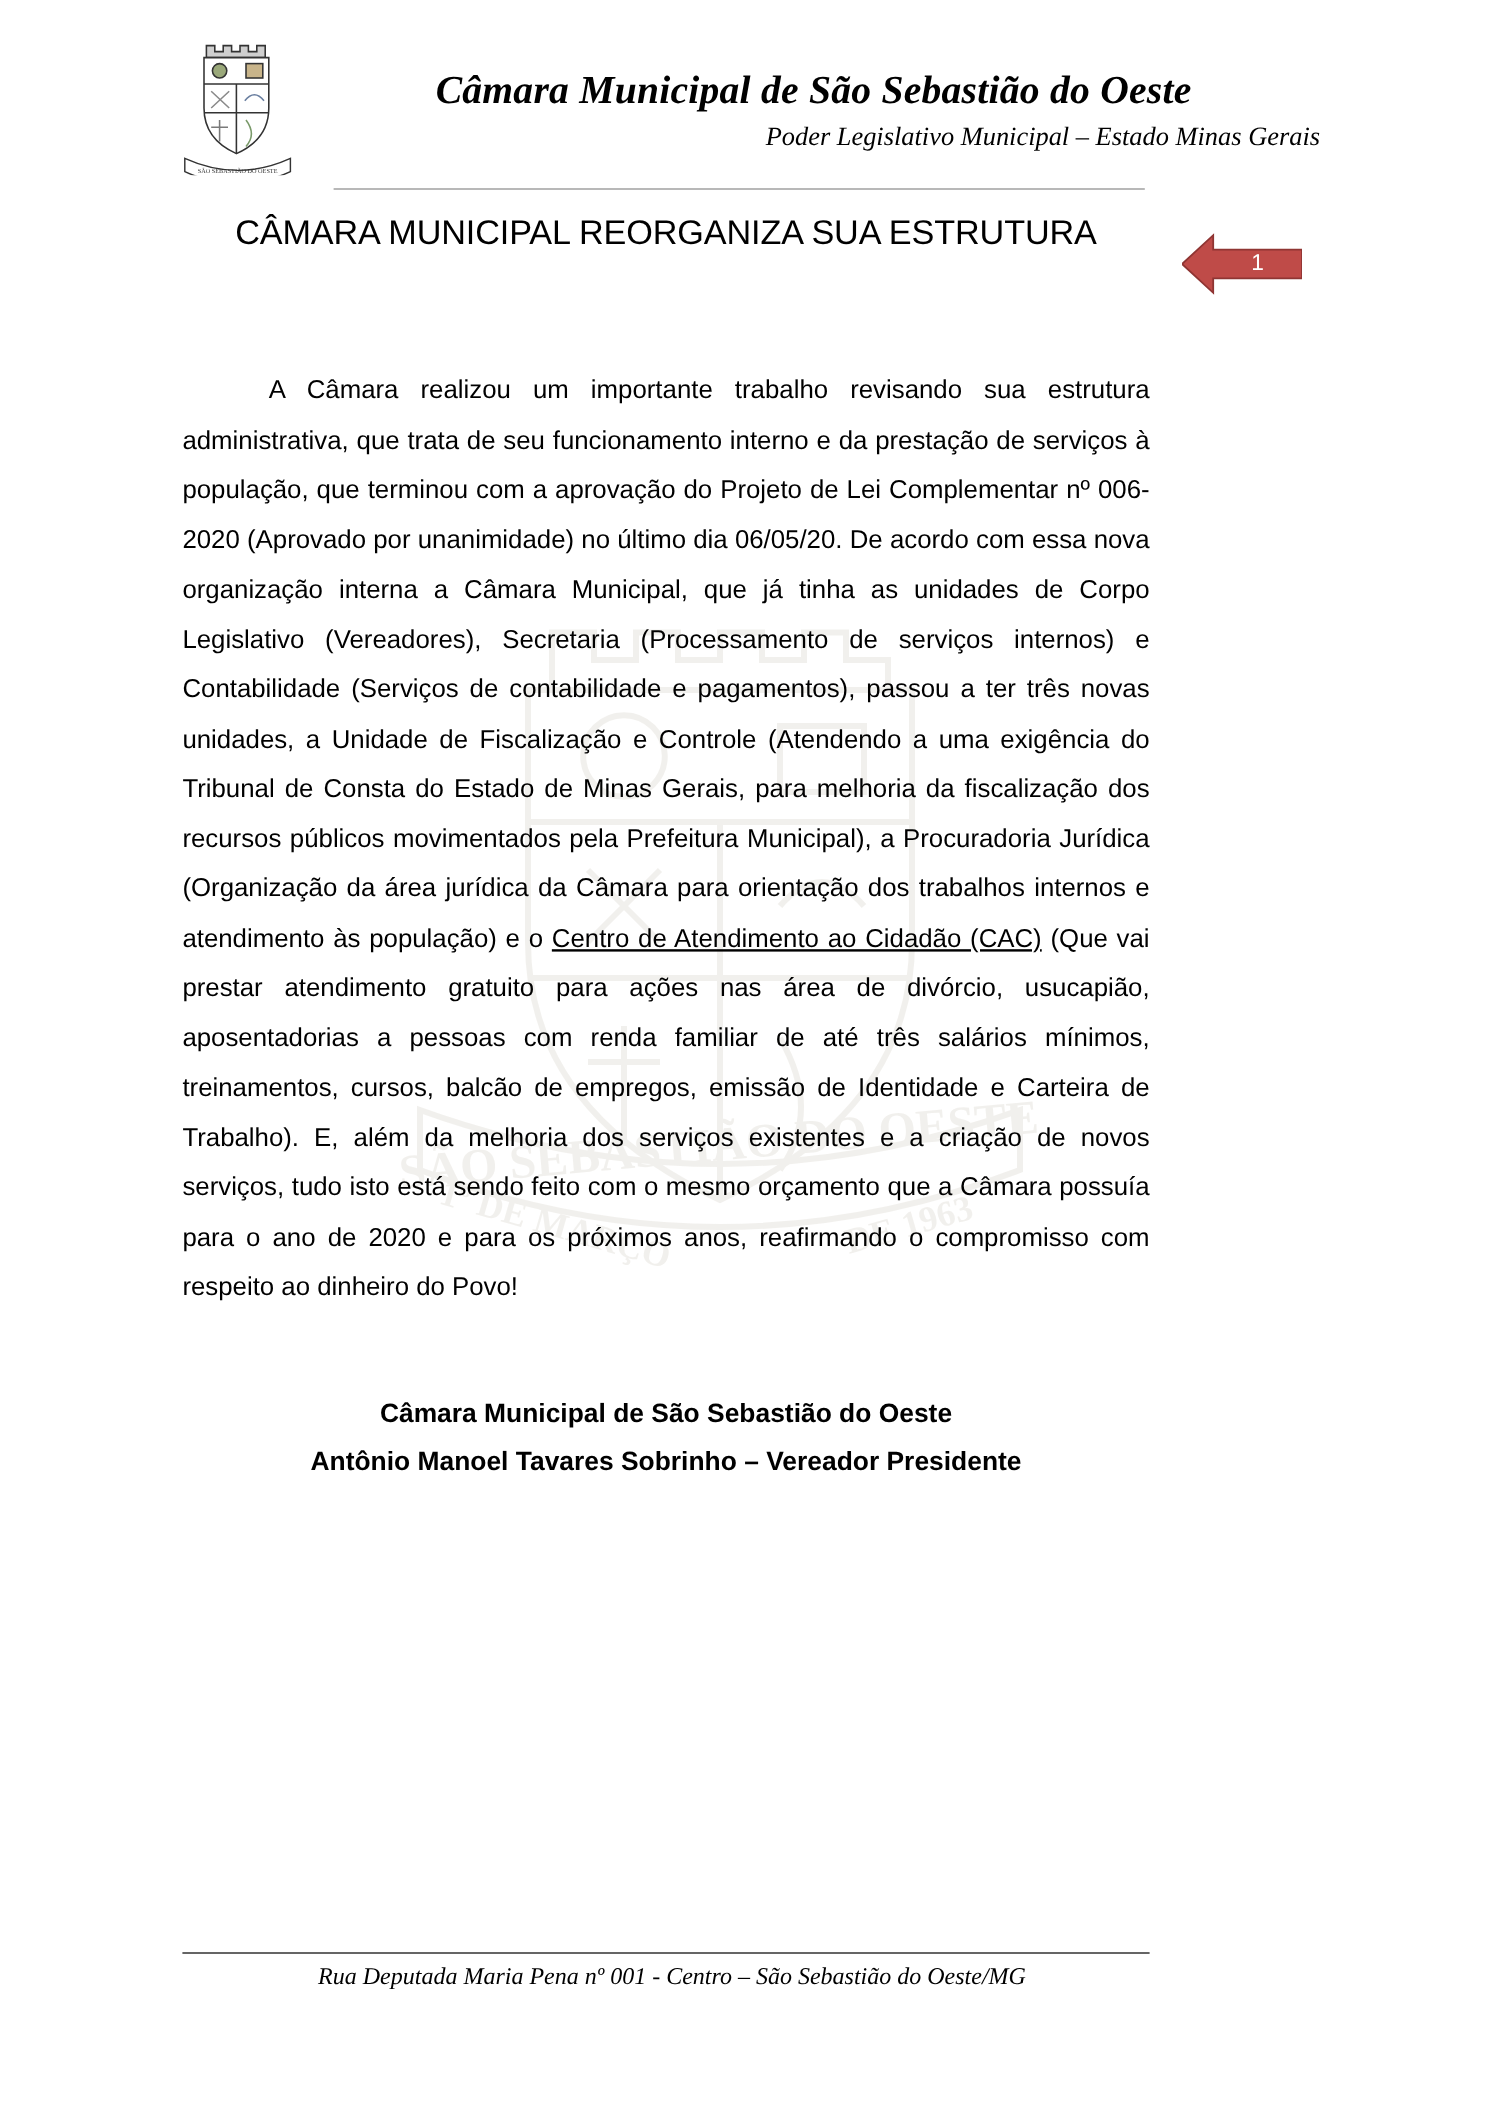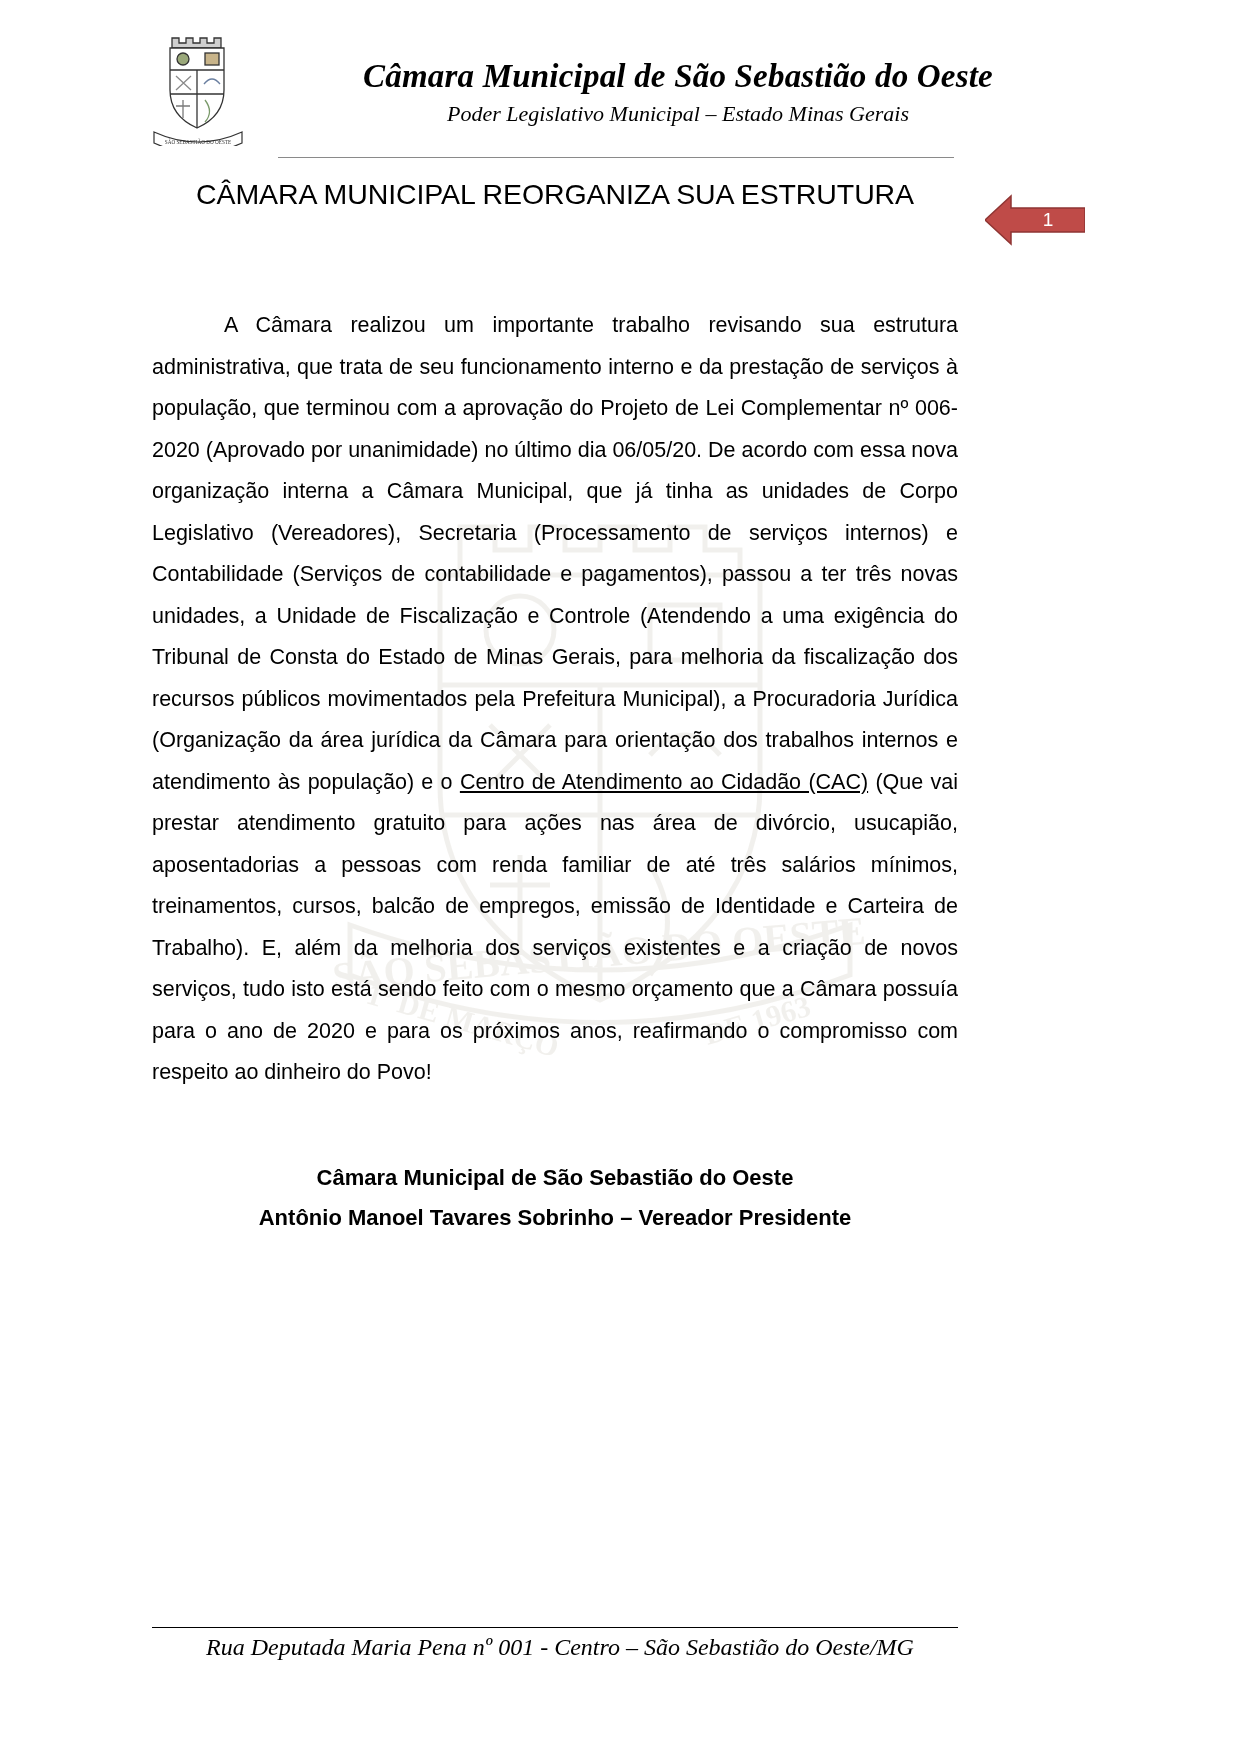--- a/index.html
+++ b/index.html
@@ -52,20 +52,21 @@
     color: #000;
     white-space: nowrap;
   }
   .header-sub {
     font-family: "Liberation Serif", serif;
     font-style: italic;
     font-size: 22px;
     margin-top: 6px;
     color: #000;
     white-space: nowrap;
+    text-align: right;
   }
   .header-rule {
     position: absolute;
     left: 278px;
     top: 157px;
     width: 676px;
     height: 1px;
     background: #8a8a8a;
   }
 
@@ -166,21 +167,21 @@
     background: #000000;
   }
   .footer {
     position: absolute;
     left: 120px;
     top: 1632px;
     width: 880px;
     text-align: center;
     font-family: "Liberation Serif", serif;
     font-style: italic;
-    font-size: 24px;
+    font-size: 20px;
     line-height: 30px;
   }
   .footer .line { display: block; white-space: nowrap; }
 </style>
 </head>
 <body>
 
 <div class="page">
 
   <div class="watermark">

